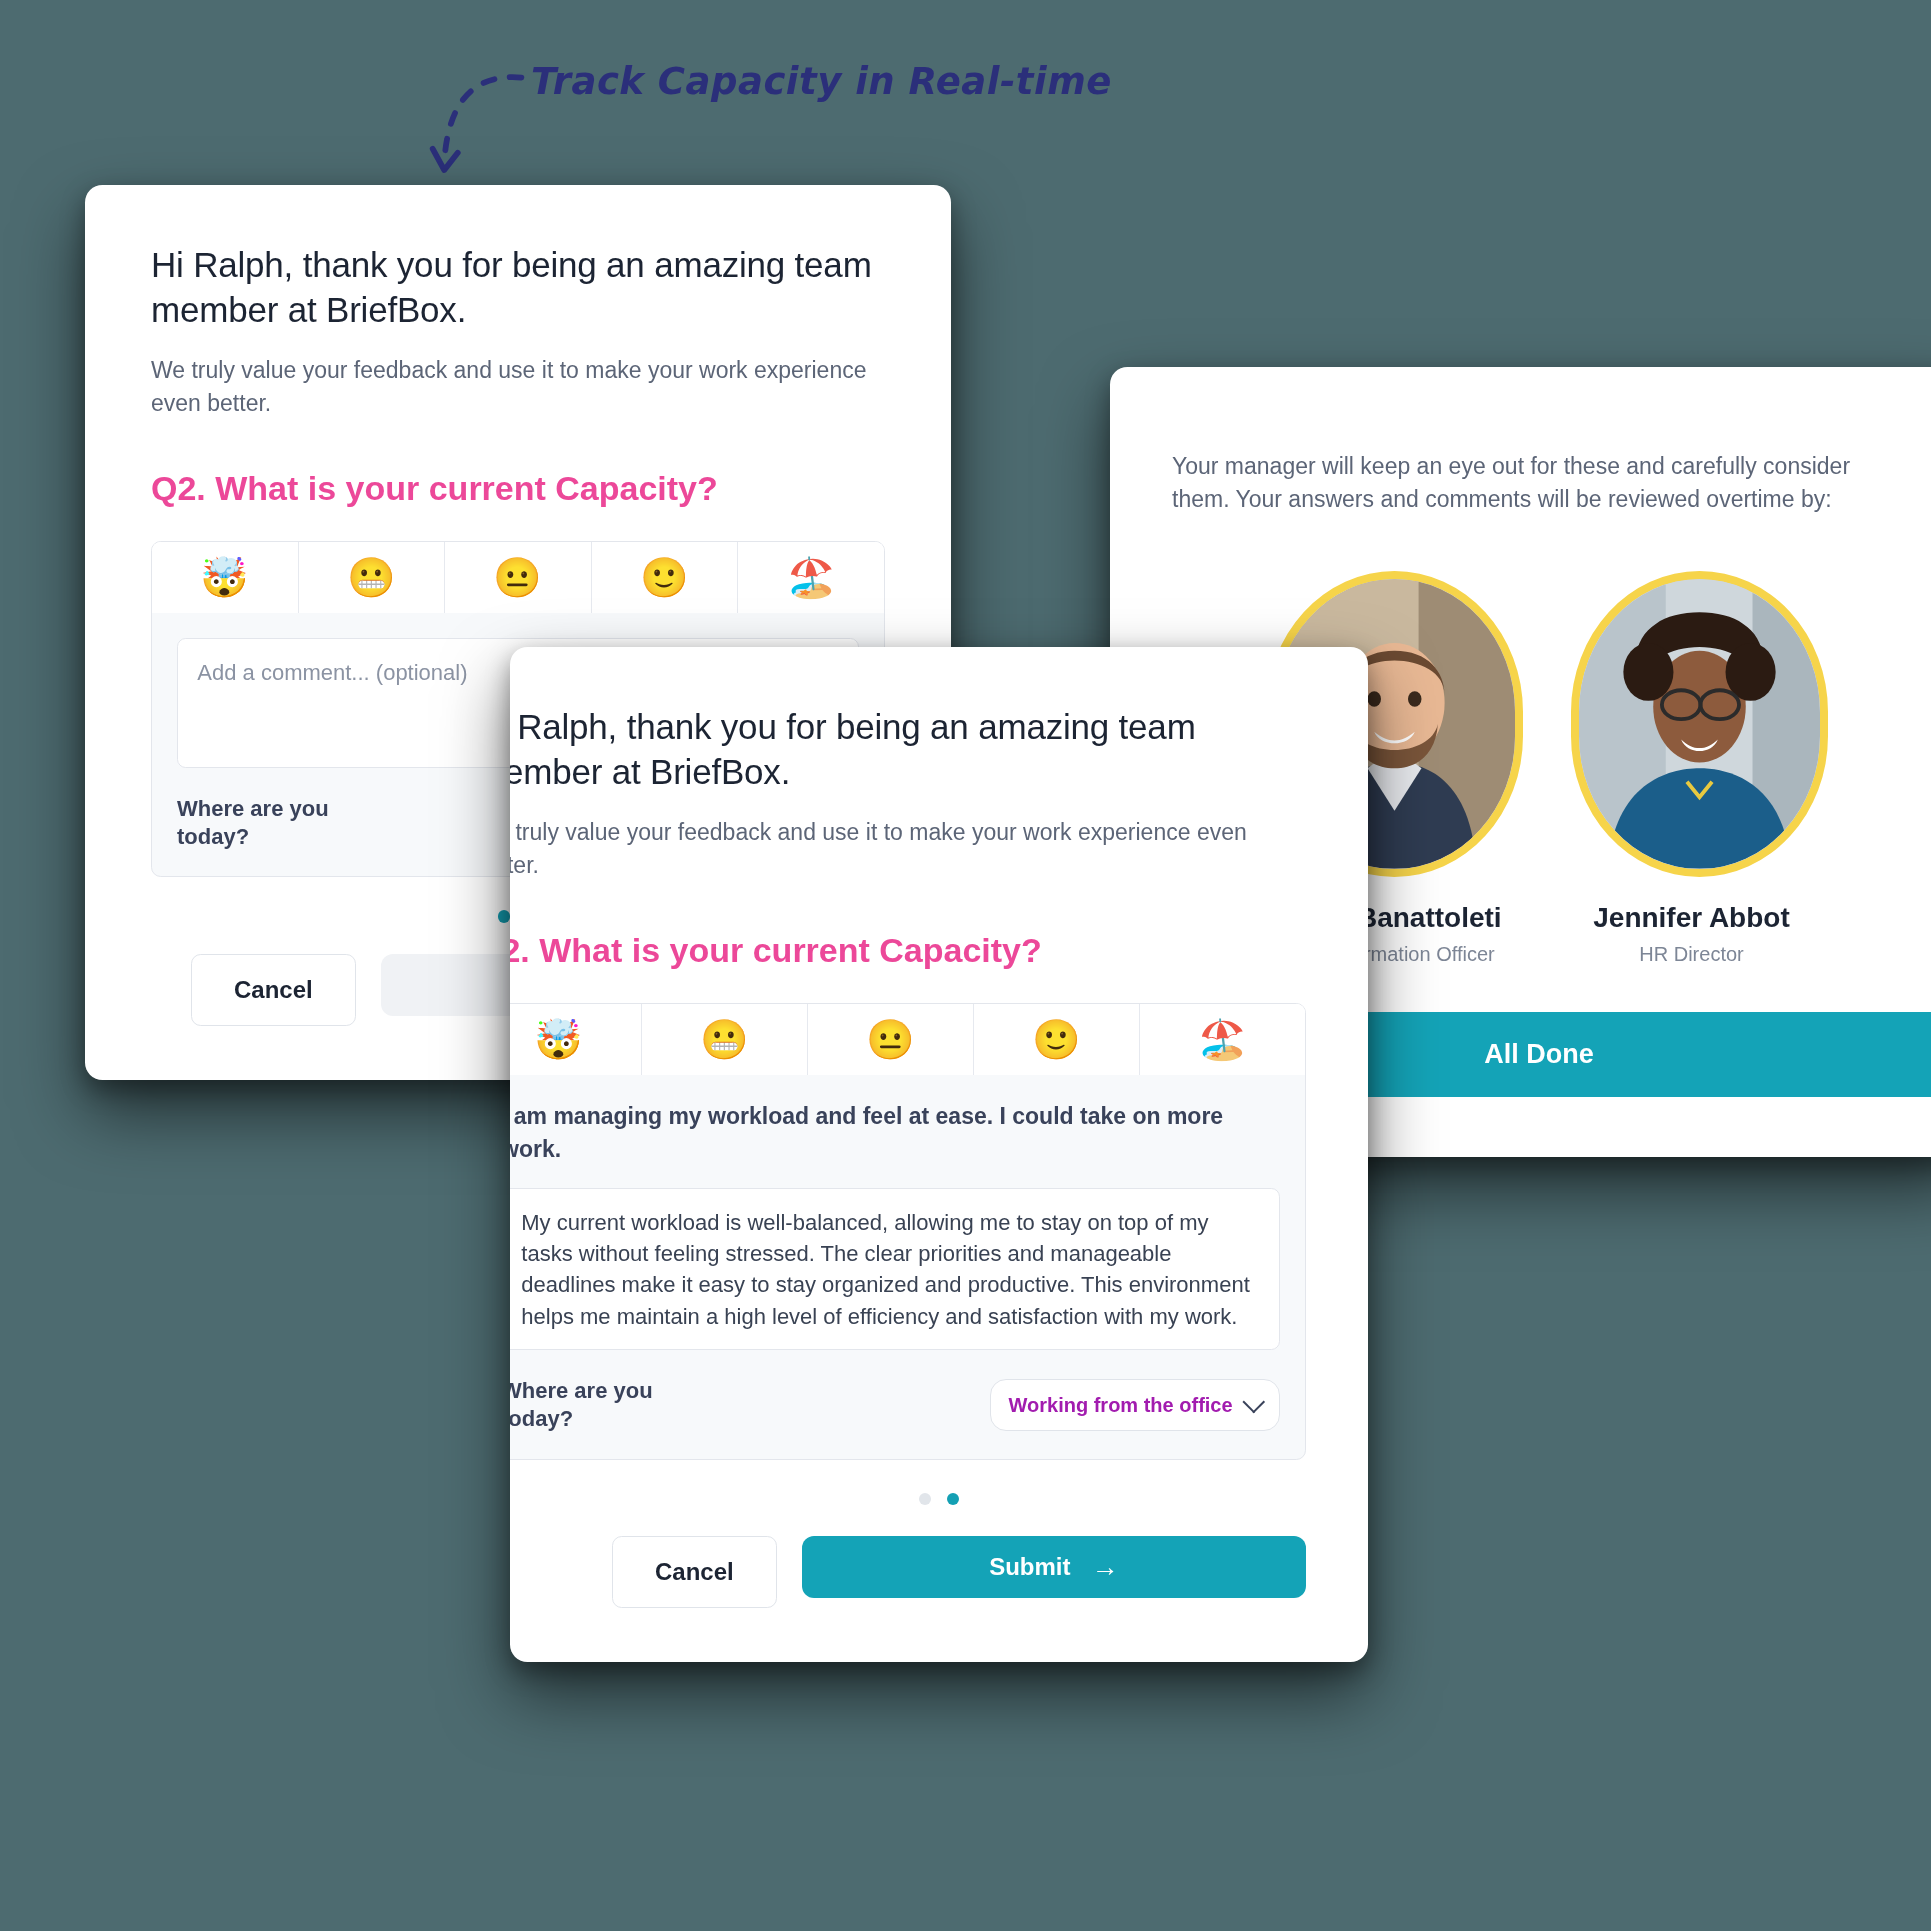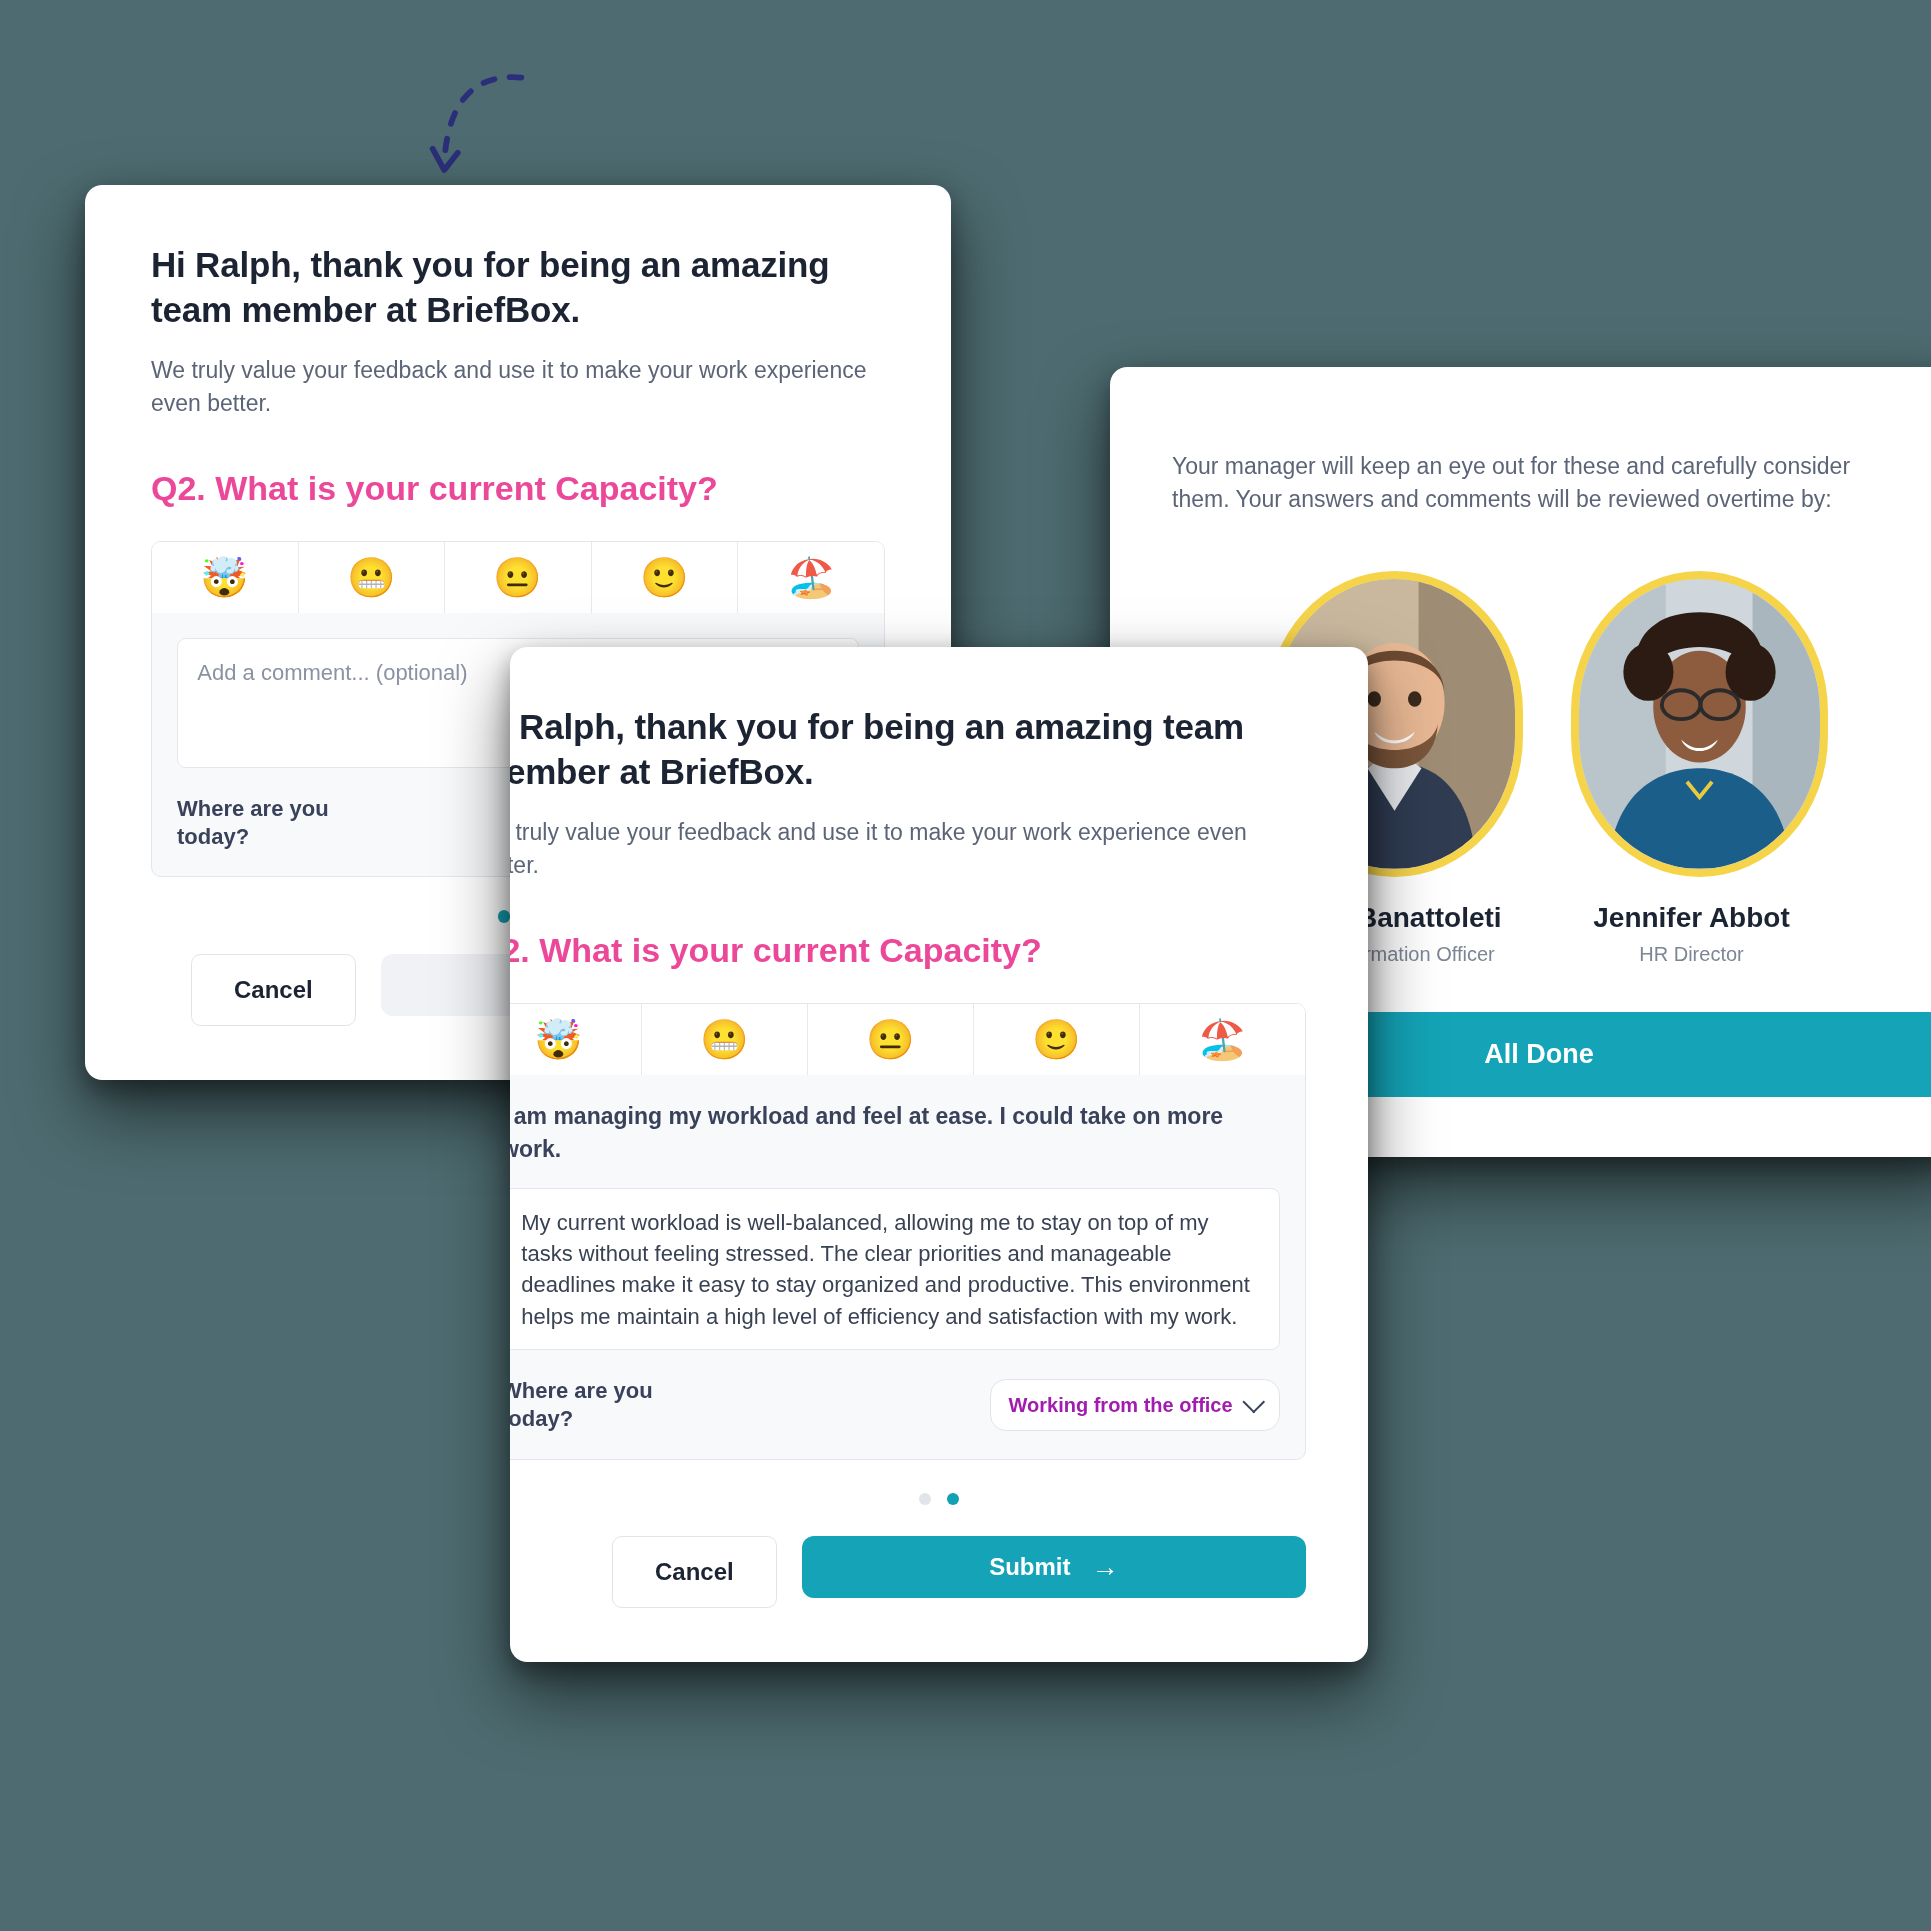--- a/index.html
+++ b/index.html
@@ -44,21 +44,21 @@
   
   .card {
     position: absolute;
     background: #ffffff;
     border-radius: 17.4px;
     box-shadow: 0 33px 68px rgba(0,0,0,0.55), 0 9.7px 23px rgba(0,0,0,0.35);
   }
 
   .card-heading {
     font-size: 35px;
-    font-weight: 700;
+    font-weight: 400;
     color: #1c2433;
     line-height: 1.28;
     letter-spacing: -0.2px;
     margin: 0;
   }
   .card-sub {
     font-size: 23px;
     color: #5c6577;
     line-height: 1.45;
     margin: 21px 0 0 0;
@@ -268,20 +268,21 @@
   .card3-tail { height: 60px; background: #ffffff; margin: 0 -62px; }
 </style>
 </head>
 <body>
 
 <div class="annotation">
   <svg class="annotation-arrow" width="106" height="126" viewBox="0 0 110 130">
     <path d="M100 22 C 55 18, 24 42, 20 110" fill="none" stroke="#2b2f7a" stroke-width="6" stroke-linecap="round" stroke-dasharray="12 16"></path>
     <path d="M8 96 L20 118 L34 100" fill="none" stroke="#2b2f7a" stroke-width="6" stroke-linecap="round" stroke-linejoin="round"></path>
   </svg>
+  <div class="annotation-text">Track Capacity in Real-time</div>
 </div>
 
 <div class="card" id="card-one">
   <h1 class="card-heading">Hi Ralph, thank you for being an amazing team member at BriefBox.</h1>
   <p class="card-sub">We truly value your feedback and use it to make your work experience even better.</p>
   <h2 class="card-question">Q2. What is your current Capacity?</h2>
 
   <div class="rating-panel">
     <div class="emoji-row">
       <div class="emoji-cell">🤯</div>

